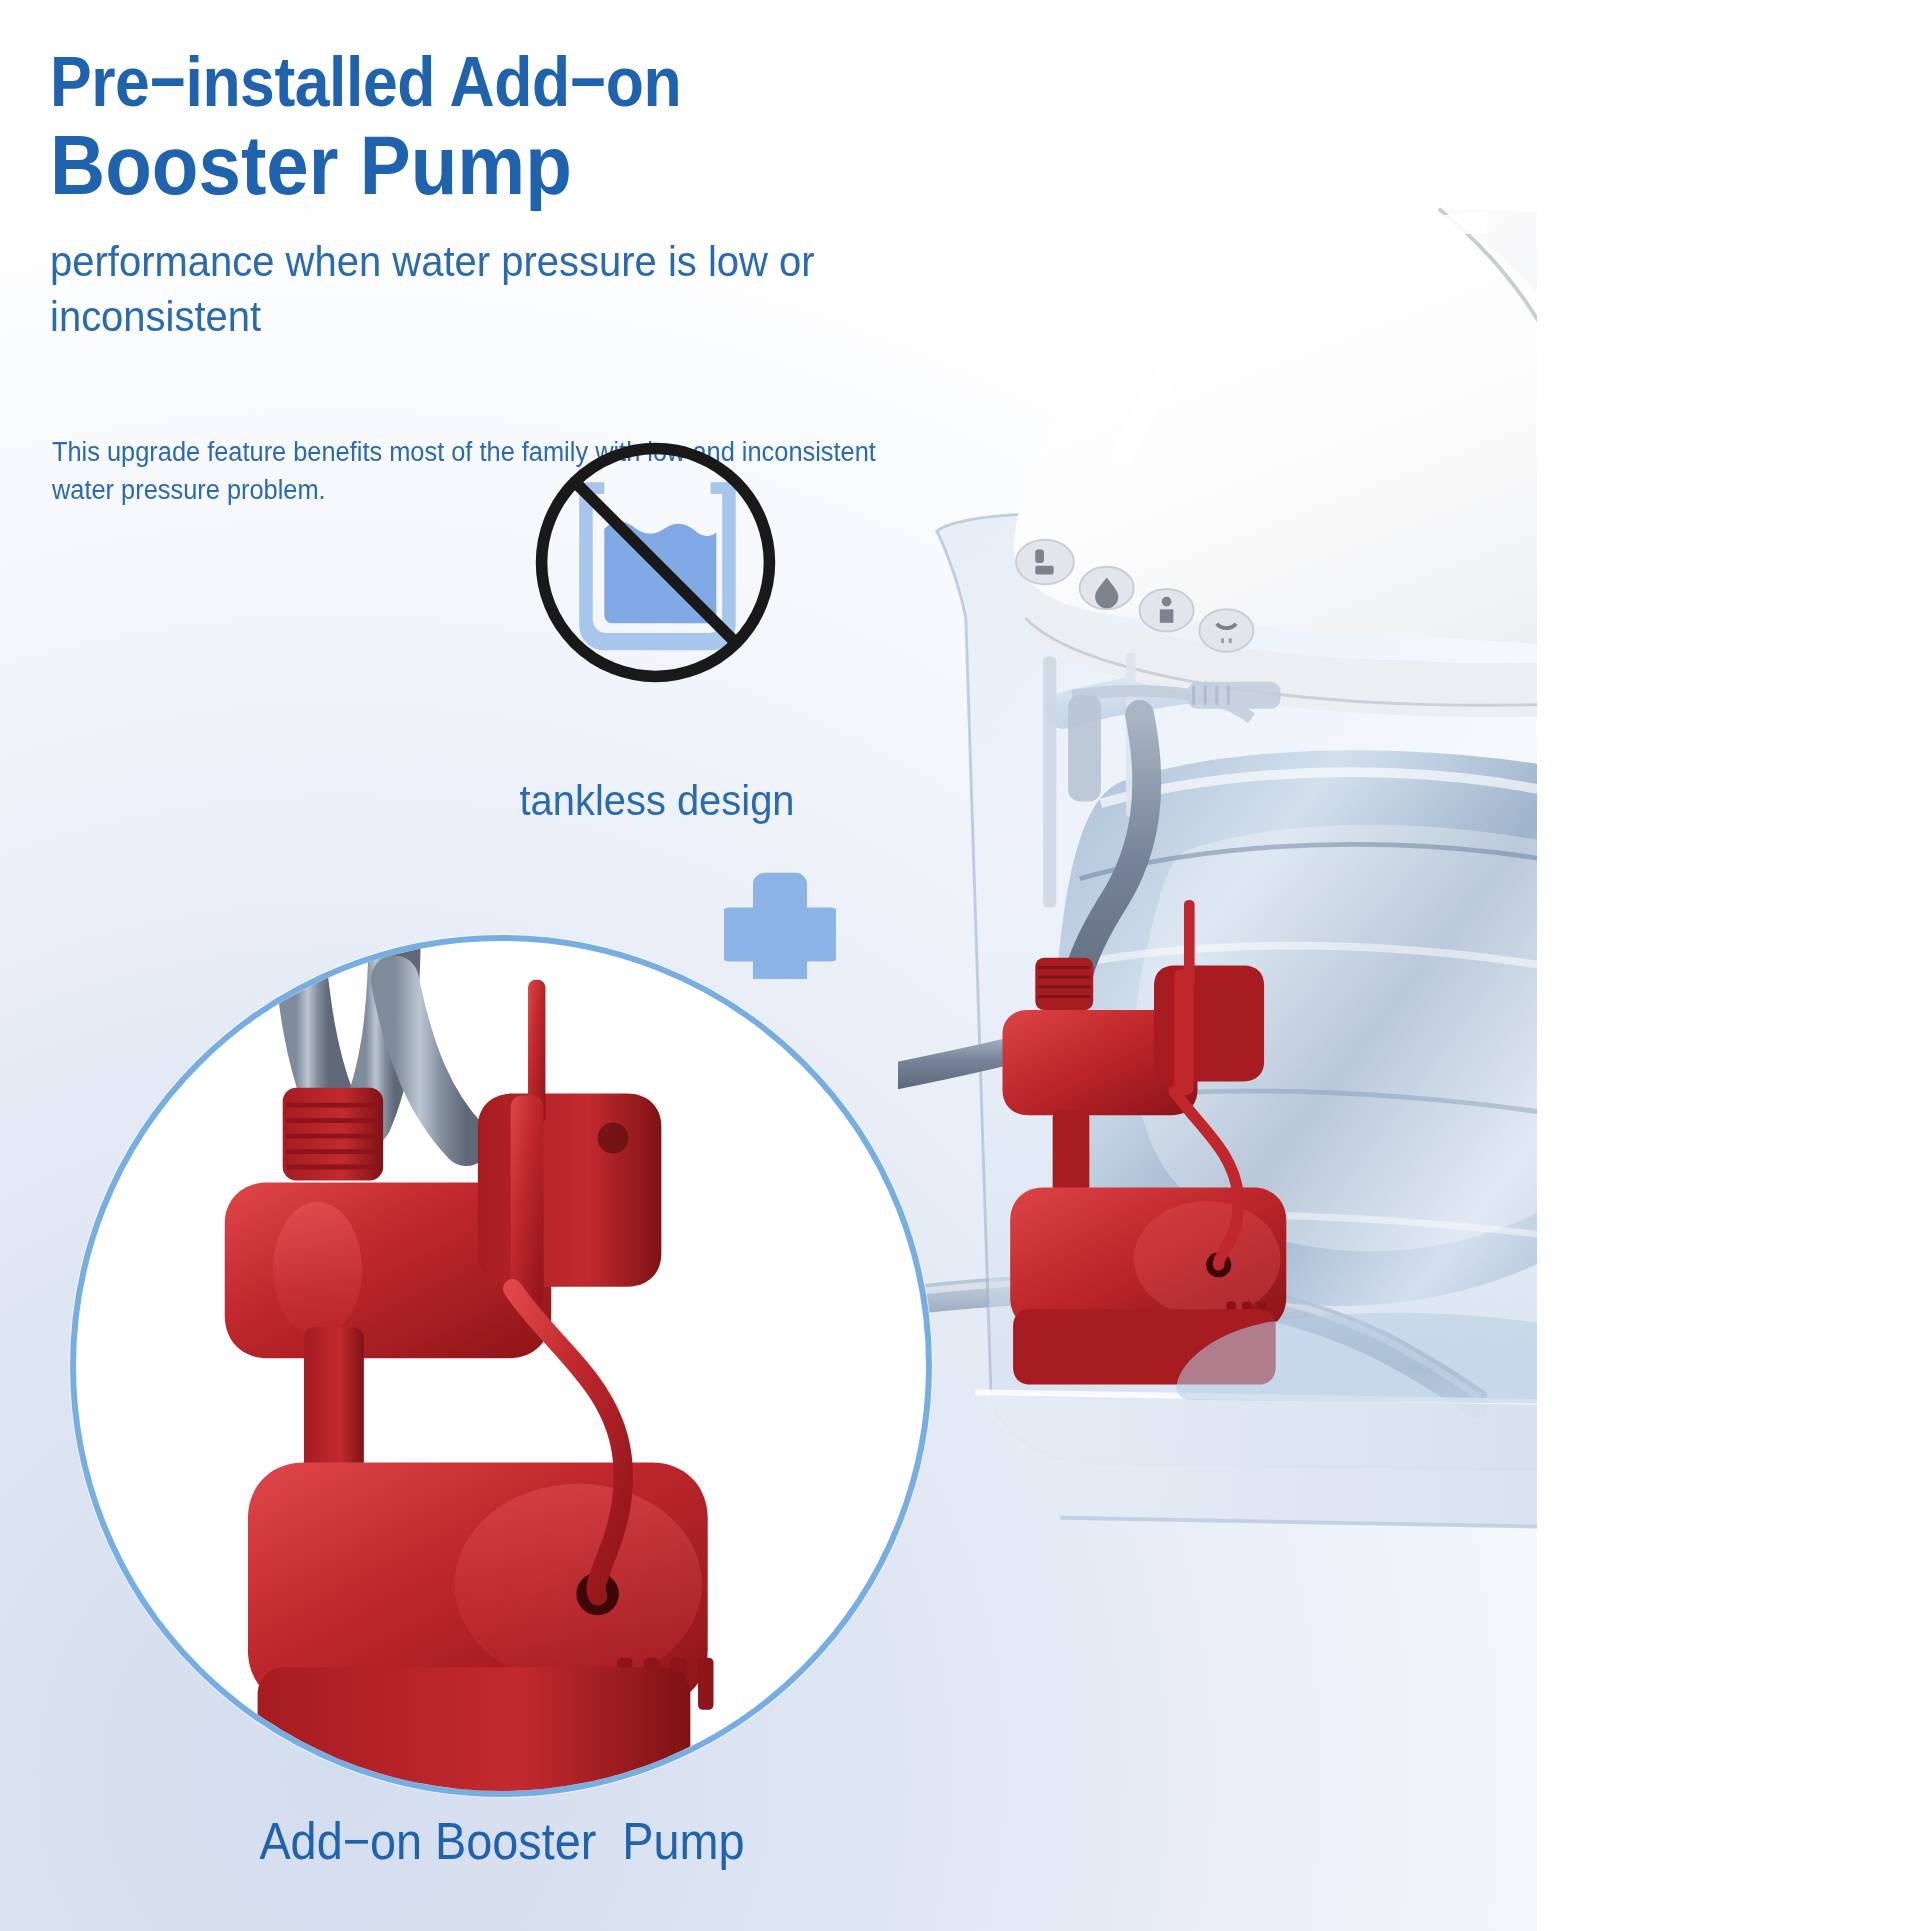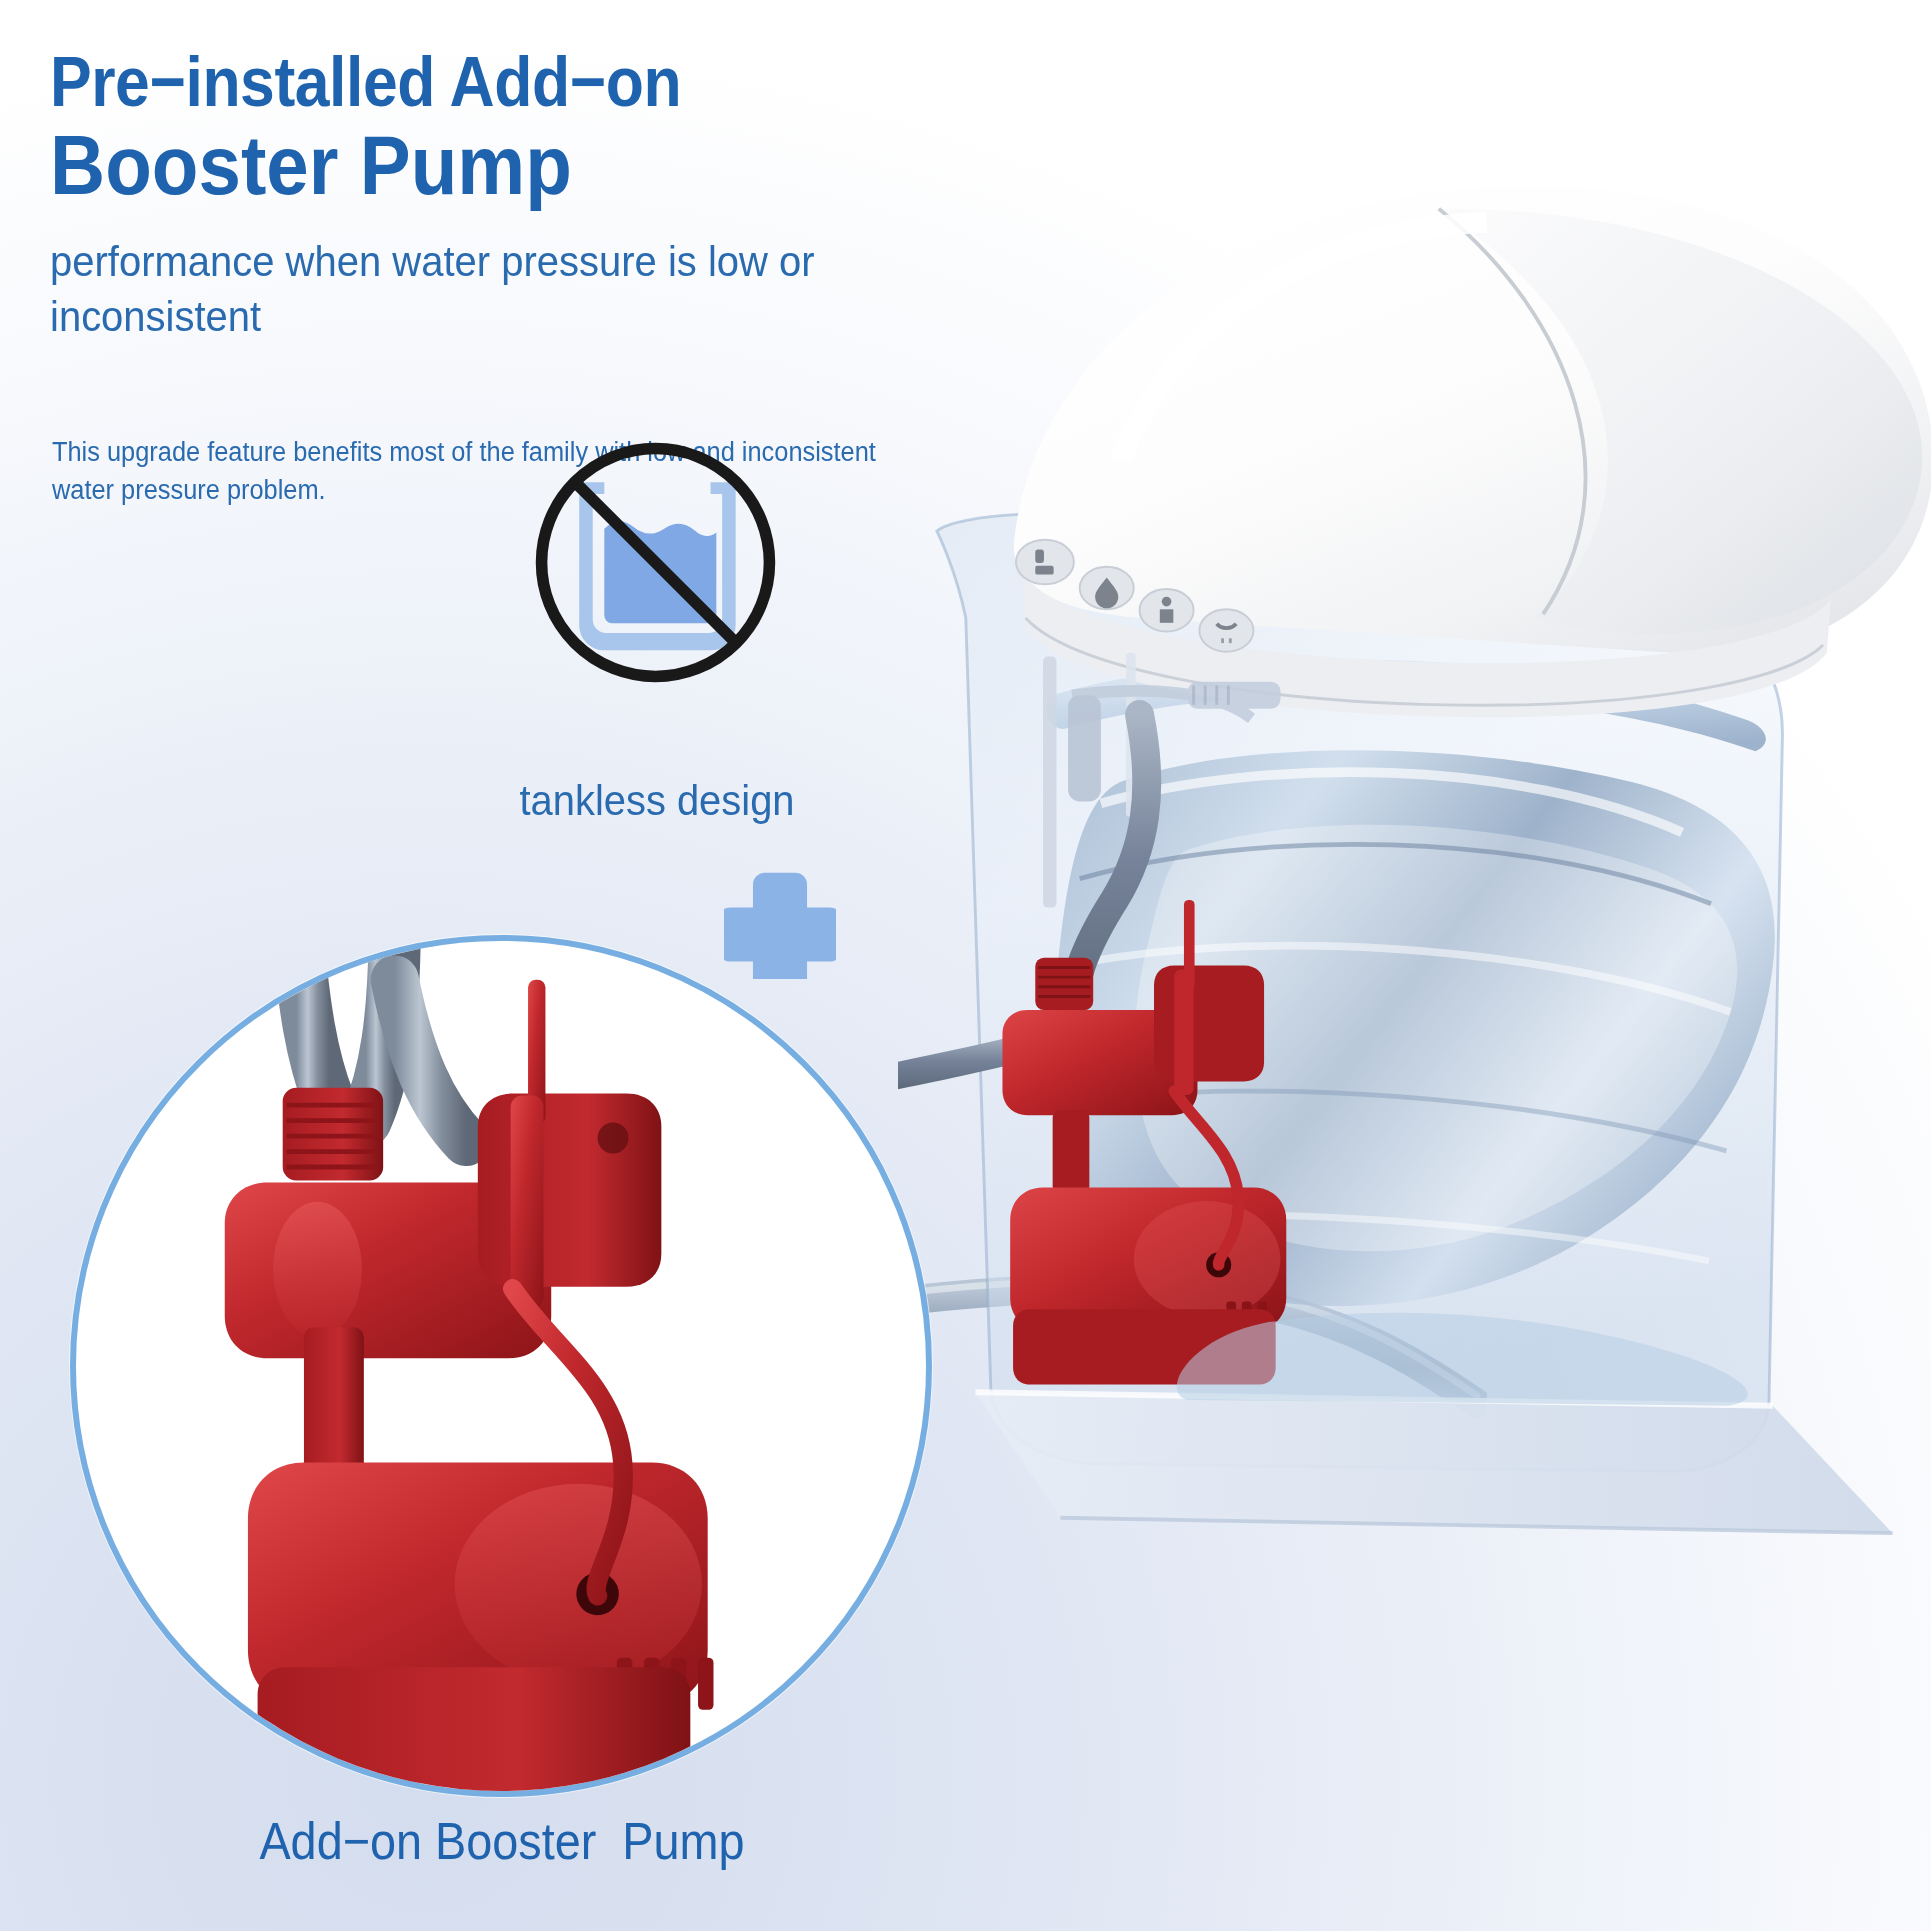--- a/index.html
+++ b/index.html
@@ -2,21 +2,21 @@
 <html><head>
 <meta charset="utf-8">
 <style>
   html,body{margin:0;padding:0;}
   body{
     width:1931px;height:1931px;overflow:hidden;
     font-family:"Liberation Sans", sans-serif;
     background:#ffffff;
   }
   #stage{
-    position:relative;width:1931px;height:1931px;overflow:hidden;
+    position:relative;width:1537px;height:1931px;overflow:hidden;
     background:
       radial-gradient(circle at 22% 92%, #d4ddee 0%, #dde4f2 22%, #e9eef7 42%, #f6f8fc 60%, #ffffff 75%),
       linear-gradient(160deg,#ffffff 0%,#ffffff 55%,#eef2f9 78%,#dfe6f3 100%);
   }
   
   .headline1{
     position:absolute;left:50px;top:46px;
     font-size:71px;font-weight:bold;color:#1f63ae;
     letter-spacing:-0.5px;line-height:1.0;
     transform:scaleX(0.88);transform-origin:left top;

